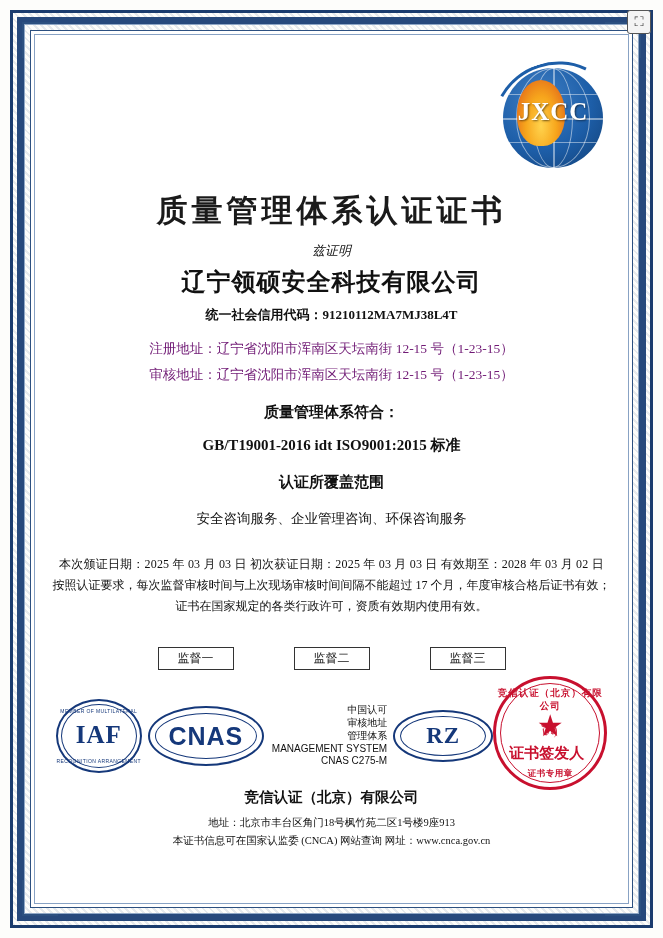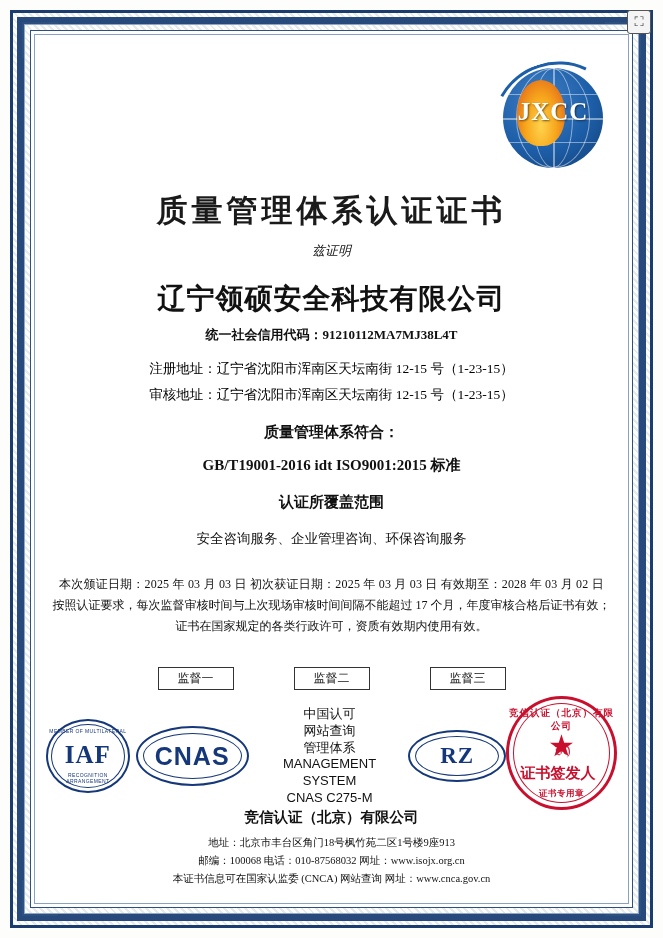--- a/index.html
+++ b/index.html
@@ -179,38 +179,38 @@
   .cert-no-row .label { margin-right: 6px; }
 
   .hereby {
     margin-top: 10px;
     font-size: 13px;
     color: #111;
     font-style: italic;
   }
 
   .company {
-    margin-top: 20px;
-    font-size: 28px;
+    margin-top: 6px;
+    font-size: 24px;
     font-weight: bold;
     letter-spacing: 1px;
     color: #111;
   }
 
   .credit-code {
     margin-top: 8px;
     font-size: 13px;
     font-weight: bold;
     color: #111;
   }
 
   .addr {
     margin-top: 12px;
     font-size: 13.5px;
-    color: #000000;
+    color: #701a75;
     line-height: 1.9;
   }
 
   .conform {
     margin-top: 16px;
     font-size: 15px;
     font-weight: bold;
     color: #111;
   }
   .standard {
@@ -326,22 +326,22 @@
     border-radius: 50%;
   }
   .cnas .word {
     font-size: 25px;
     font-weight: bold;
     color: #15387a;
     letter-spacing: 1px;
     font-family: Liberation Sans, sans-serif;
   }
   .cnas-text {
-    text-align: center;
-    font-size: 13px;
+    text-align: right;
+    font-size: 10px;
     line-height: 1.28;
     color: #111;
     font-family: "Liberation Sans", sans-serif;
   }
 
   
   .rz {
     width: 96px; height: 48px;
     border: 2.5px solid #15387a;
     border-radius: 50%;
@@ -510,21 +510,21 @@
         <div class="bot-txt">RECOGNITION ARRANGEMENT</div>
       </div>
 
       <div class="cnas">
         <div class="oval">
           <div class="oval-inner"></div>
           <div class="word">CNAS</div>
         </div>
         <div class="cnas-text">
           <div>中国认可</div>
-          <div>网站查询</div>
+          <div>审核地址</div>
           <div>管理体系</div>
           <div>MANAGEMENT SYSTEM</div>
           <div>CNAS C275-M</div>
         </div>
       </div>
 
       <div class="rz">
         <div class="inner"></div>
         <div class="word">RZ</div>
       </div>
@@ -537,18 +537,17 @@
         <div class="signer">证书签发人</div>
         <div class="bottom-text">证书专用章</div>
       </div>
 
     </div>
 
     <div class="issuer">竞信认证（北京）有限公司</div>
 
     <div class="footer">
       <div>地址：北京市丰台区角门18号枫竹苑二区1号楼9座913</div>
-      <div>邮编：100068    电话：010-87568032    网址：www.isojx.org.cn</div>
       <div>本证书信息可在国家认监委 (CNCA) 网站查询   网址：www.cnca.gov.cn</div>
     </div>
 
   </div>
 </div>
 
 </body></html>

